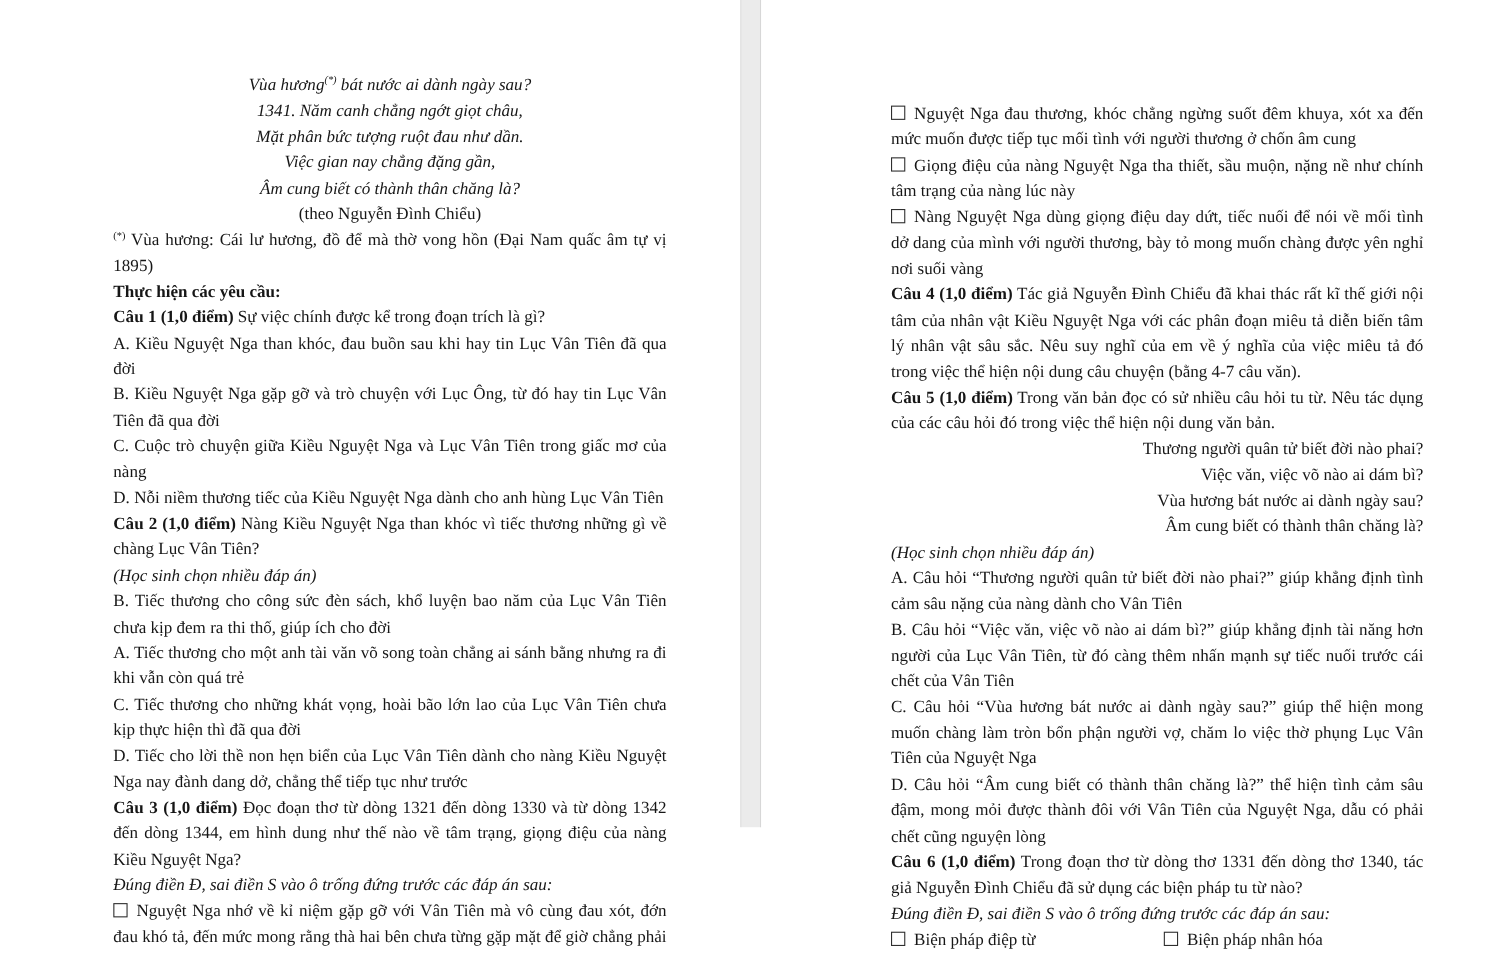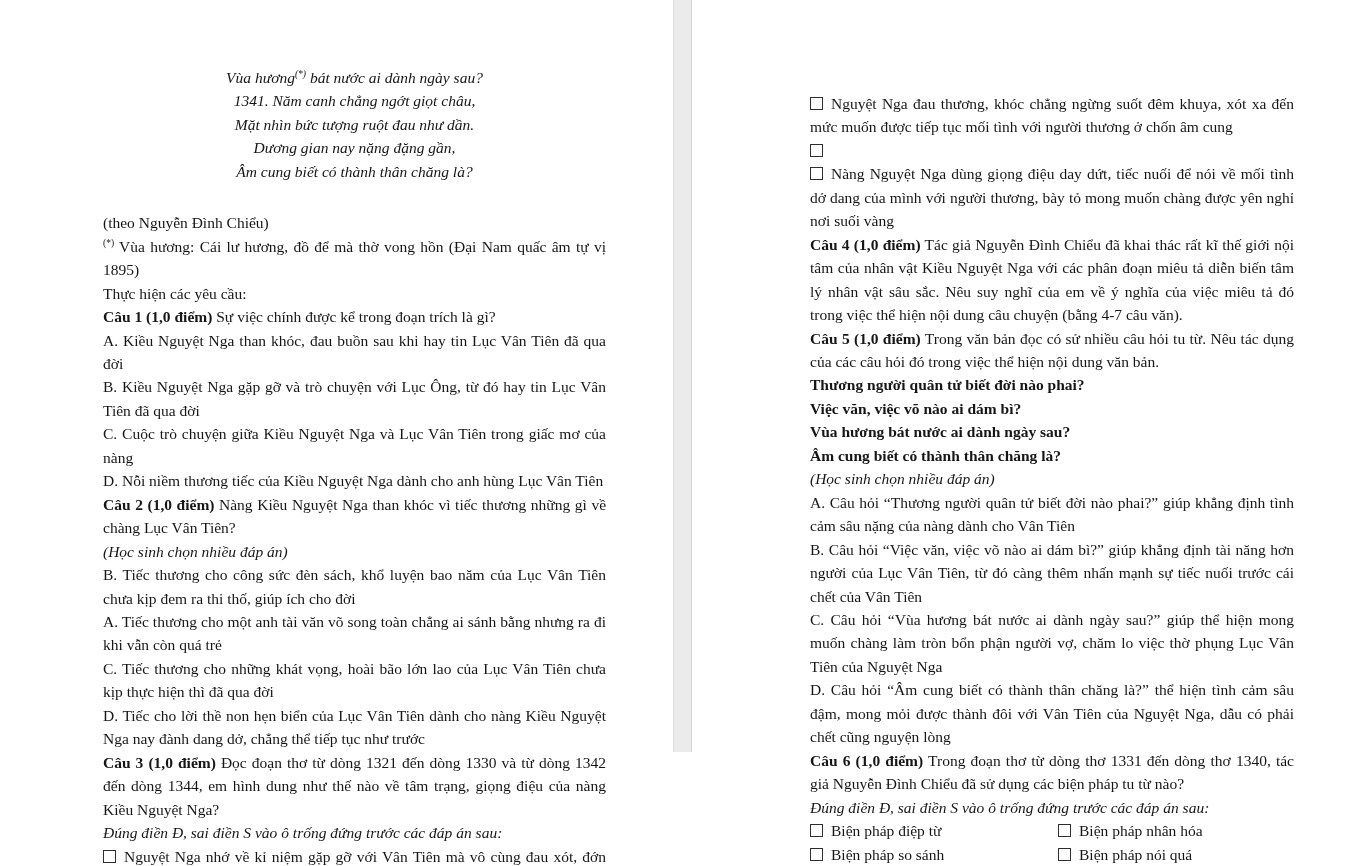--- a/index.html
+++ b/index.html
@@ -9,40 +9,40 @@
   }
   .spread{display:flex;width:1366px;height:752px;}
   .page{box-sizing:border-box;background:#ffffff;font-size:15.5px;line-height:23.45px;}
   .page-left{width:673px;padding:66px 67px 0 103px;}
   .page-right{width:674px;padding:92px 72px 0 118px;}
   .page-gap{width:19px;box-sizing:border-box;background:#ebebeb;
     border-left:1px solid #dedede;border-right:1px solid #d5d5d5;}
   p{margin:0;}
   .just{text-align:justify;text-justify:inter-word;}
   .poem{text-align:center;font-style:italic;}
-  .quote{text-align:left;font-weight:bold;}
-  .attr{text-align:left;margin-top:28px;}
+  .quote{text-align:right;}
+  .attr{text-align:center;}
   .note{font-style:italic;}
-  .bold{font-weight:normal;}
+  .bold{font-weight:bold;}
   b{font-weight:bold;}
   .sup{font-size:9.5px;vertical-align:super;line-height:0;}
   .cb{display:inline-block;width:11px;height:11px;border:1.4px solid #2f2f2f;
     margin-right:8px;vertical-align:-1px;background:#ffffff;}
   .cbgrid{display:grid;grid-template-columns:248px auto;}
 </style>
 </head>
 <body>
 
 <div class="spread">
 
   <div class="page page-left">
     <p class="poem"><span>Vùa hương</span><span class="sup">(*)</span><span> bát nước ai dành ngày sau?</span></p>
     <p class="poem">1341. Năm canh chẳng ngớt giọt châu,</p>
-    <p class="poem">Mặt nhìn bức tượng ruột đau như dần.</p>
-    <p class="poem">Dương gian nay nặng đặng gần,</p>
+    <p class="poem">Mặt phân bức tượng ruột đau như dần.</p>
+    <p class="poem">Việc gian nay chẳng đặng gần,</p>
     <p class="poem">Âm cung biết có thành thân chăng là?</p>
     <p class="attr">(theo Nguyễn Đình Chiểu)</p>
     <p class="just"><span class="sup">(*)</span><span> Vùa hương: Cái lư hương, đồ để mà thờ vong hồn (Đại Nam quấc âm tự vị 1895)</span></p>
     <p class="bold">Thực hiện các yêu cầu:</p>
 
     <p class="just"><b>Câu 1 (1,0 điểm)</b><span> Sự việc chính được kể trong đoạn trích là gì?</span></p>
     <p class="just">A. Kiều Nguyệt Nga than khóc, đau buồn sau khi hay tin Lục Vân Tiên đã qua đời</p>
     <p class="just">B. Kiều Nguyệt Nga gặp gỡ và trò chuyện với Lục Ông, từ đó hay tin Lục Vân Tiên đã qua đời</p>
     <p class="just">C. Cuộc trò chuyện giữa Kiều Nguyệt Nga và Lục Vân Tiên trong giấc mơ của nàng</p>
     <p class="just">D. Nỗi niềm thương tiếc của Kiều Nguyệt Nga dành cho anh hùng Lục Vân Tiên</p>
@@ -56,21 +56,21 @@
 
     <p class="just"><b>Câu 3 (1,0 điểm)</b><span> Đọc đoạn thơ từ dòng 1321 đến dòng 1330 và từ dòng 1342 đến dòng 1344, em hình dung như thế nào về tâm trạng, giọng điệu của nàng Kiều Nguyệt Nga?</span></p>
     <p class="note">Đúng điền Đ, sai điền S vào ô trống đứng trước các đáp án sau:</p>
     <p class="just"><span class="cb"></span><span>Nguyệt Nga nhớ về kỉ niệm gặp gỡ với Vân Tiên mà vô cùng đau xót, đớn đau khó tả, đến mức mong rằng thà hai bên chưa từng gặp mặt để giờ chẳng phải khổ đau đến thế</span></p>
   </div>
 
   <div class="page-gap"></div>
 
   <div class="page page-right">
     <p class="just"><span class="cb"></span><span>Nguyệt Nga đau thương, khóc chẳng ngừng suốt đêm khuya, xót xa đến mức muốn được tiếp tục mối tình với người thương ở chốn âm cung</span></p>
-    <p class="just"><span class="cb"></span></p>
+    <p class="just"><span class="cb"></span><span>Giọng điệu của nàng Nguyệt Nga tha thiết, sầu muộn, nặng nề như chính tâm trạng của nàng lúc này</span></p>
     <p class="just"><span class="cb"></span><span>Nàng Nguyệt Nga dùng giọng điệu day dứt, tiếc nuối để nói về mối tình dở dang của mình với người thương, bày tỏ mong muốn chàng được yên nghỉ nơi suối vàng</span></p>
 
     <p class="just"><b>Câu 4 (1,0 điểm)</b><span> Tác giả Nguyễn Đình Chiểu đã khai thác rất kĩ thế giới nội tâm của nhân vật Kiều Nguyệt Nga với các phân đoạn miêu tả diễn biến tâm lý nhân vật sâu sắc. Nêu suy nghĩ của em về ý nghĩa của việc miêu tả đó trong việc thể hiện nội dung câu chuyện (bằng 4-7 câu văn).</span></p>
     <p class="just"><b>Câu 5 (1,0 điểm)</b><span> Trong văn bản đọc có sử nhiều câu hỏi tu từ. Nêu tác dụng của các câu hỏi đó trong việc thể hiện nội dung văn bản.</span></p>
 
     <p class="quote">Thương người quân tử biết đời nào phai?</p>
     <p class="quote">Việc văn, việc võ nào ai dám bì?</p>
     <p class="quote">Vùa hương bát nước ai dành ngày sau?</p>
     <p class="quote">Âm cung biết có thành thân chăng là?</p>
 

